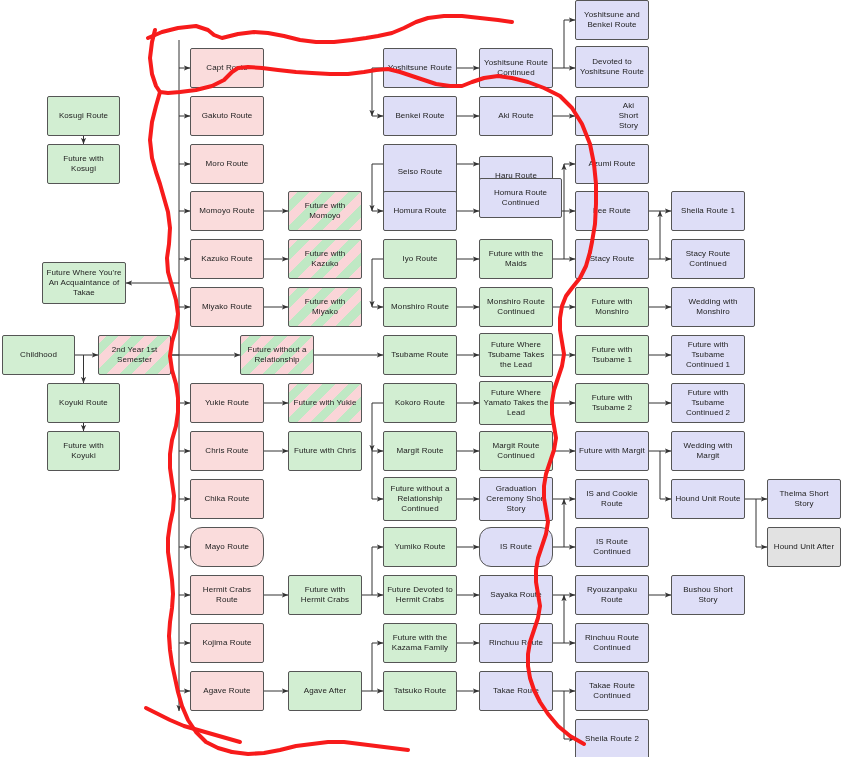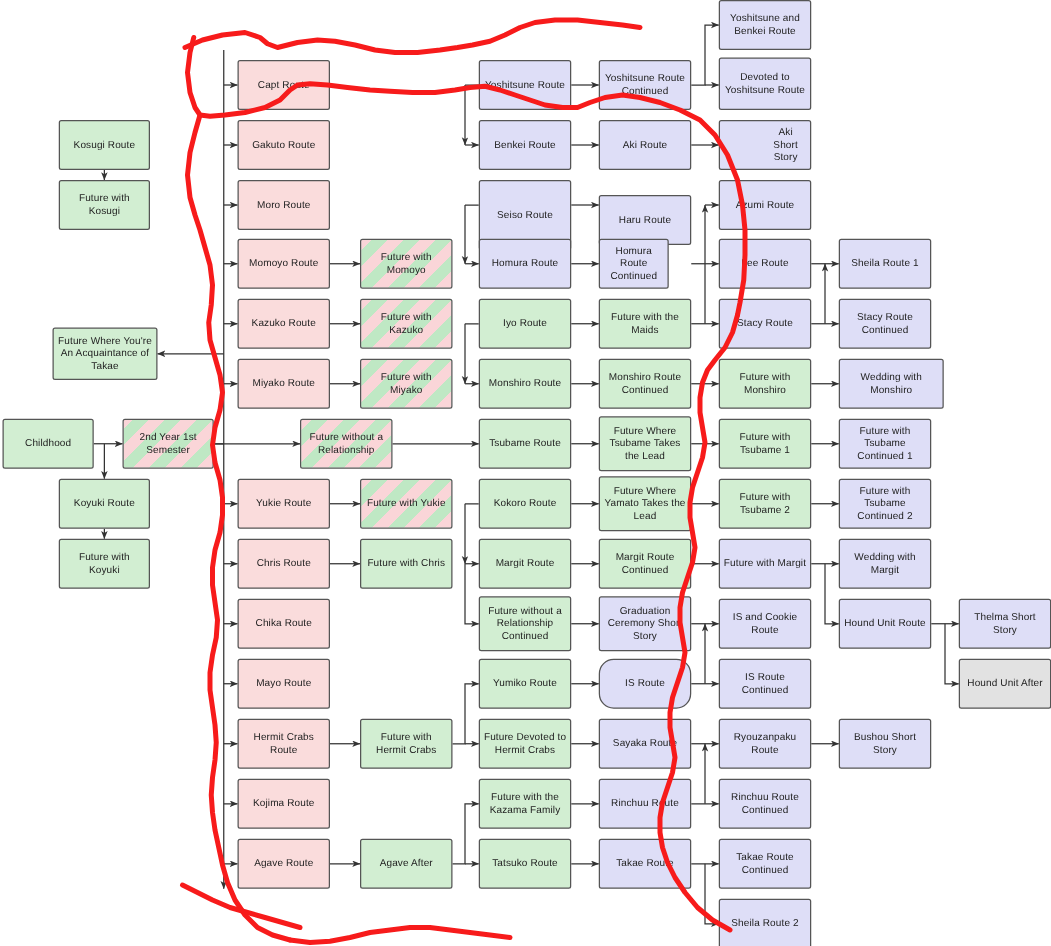--- a/index.html
+++ b/index.html
@@ -180,21 +180,21 @@
       </div>
       <div class="node n-pink" style="left: 190px; top: 383px; width: 74px; height: 40px;">
         <span>Yukie Route</span>
       </div>
       <div class="node n-pink" style="left: 190px; top: 431px; width: 74px; height: 40px;">
         <span>Chris Route</span>
       </div>
       <div class="node n-pink" style="left: 190px; top: 479px; width: 74px; height: 40px;">
         <span>Chika Route</span>
       </div>
-      <div class="node n-pink" style="left: 190px; top: 527px; width: 74px; height: 40px;">
+      <div class="node n-pink" style="left: 190px; top: 527px; width: 74px; height: 40px; border-radius: 12px;">
         <span>Mayo Route</span>
       </div>
       <div class="node n-pink" style="left: 190px; top: 575px; width: 74px; height: 40px;">
         <span>Hermit Crabs Route</span>
       </div>
       <div class="node n-pink" style="left: 190px; top: 623px; width: 74px; height: 40px;">
         <span>Kojima Route</span>
       </div>
       <div class="node n-pink" style="left: 190px; top: 671px; width: 74px; height: 40px;">
         <span>Agave Route</span>
@@ -267,21 +267,21 @@
       </div>
       <div class="node n-purple" style="left: 479px; top: 48px; width: 74px; height: 40px;">
         <span>Yoshitsune Route Continued</span>
       </div>
       <div class="node n-purple" style="left: 479px; top: 96px; width: 74px; height: 40px;">
         <span>Aki Route</span>
       </div>
       <div class="node n-purple" style="left: 479px; top: 144px; width: 74px; height: 40px; margin-top: 12px;">
         <span>Haru Route</span>
       </div>
-      <div class="node n-purple" style="left: 479px; top: 191px; width: 56px; height: 40px; align-items: center;">
+      <div class="node n-purple" style="left: 479px; top: 178px; width: 83px; height: 40px; align-items: center;">
         <span>Homura Route Continued</span>
       </div>
       <div class="node n-green" style="left: 479px; top: 239px; width: 74px; height: 40px;">
         <span>Future with the Maids</span>
       </div>
       <div class="node n-green" style="left: 479px; top: 287px; width: 74px; height: 40px;">
         <span>Monshiro Route Continued</span>
       </div>
       <div class="node n-green" style="left: 479px; top: 333px; width: 74px; height: 44px;">
         <span>Future Where Tsubame Takes the Lead</span>

